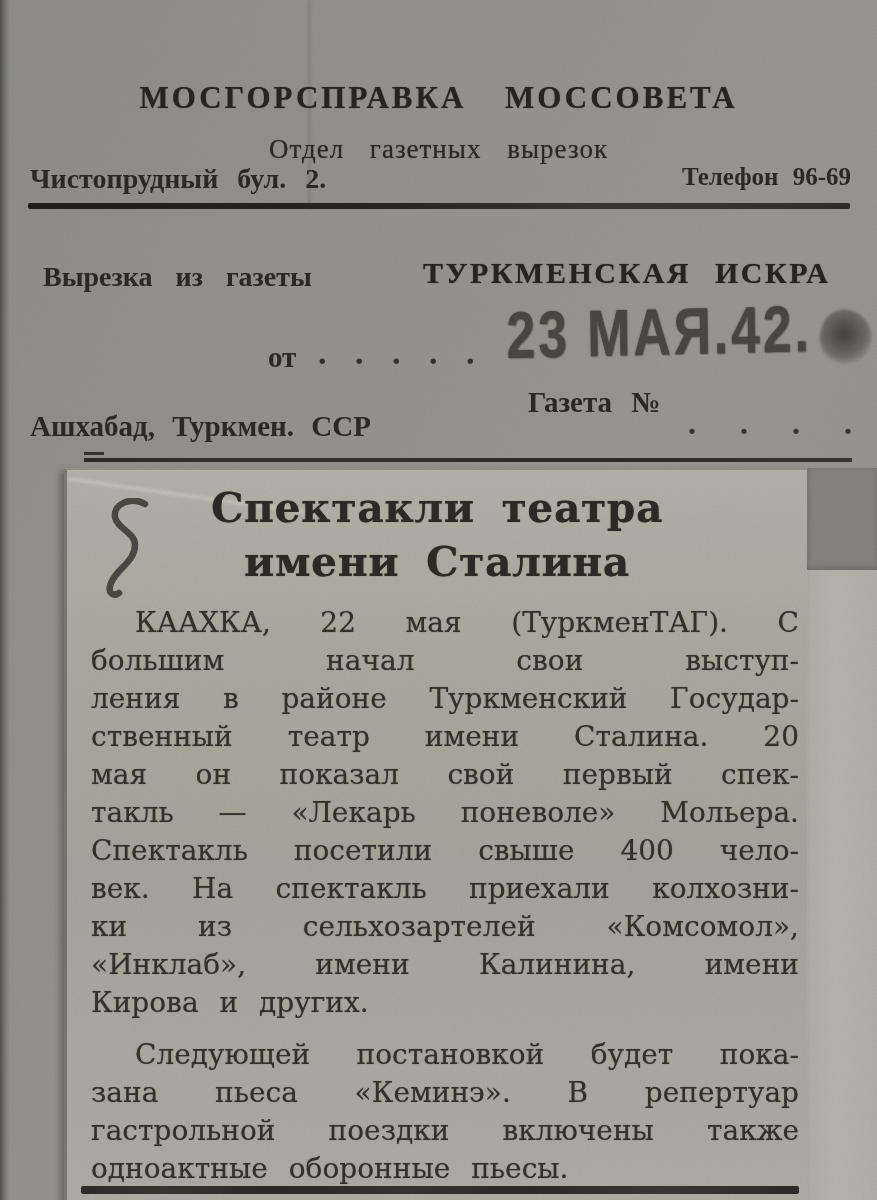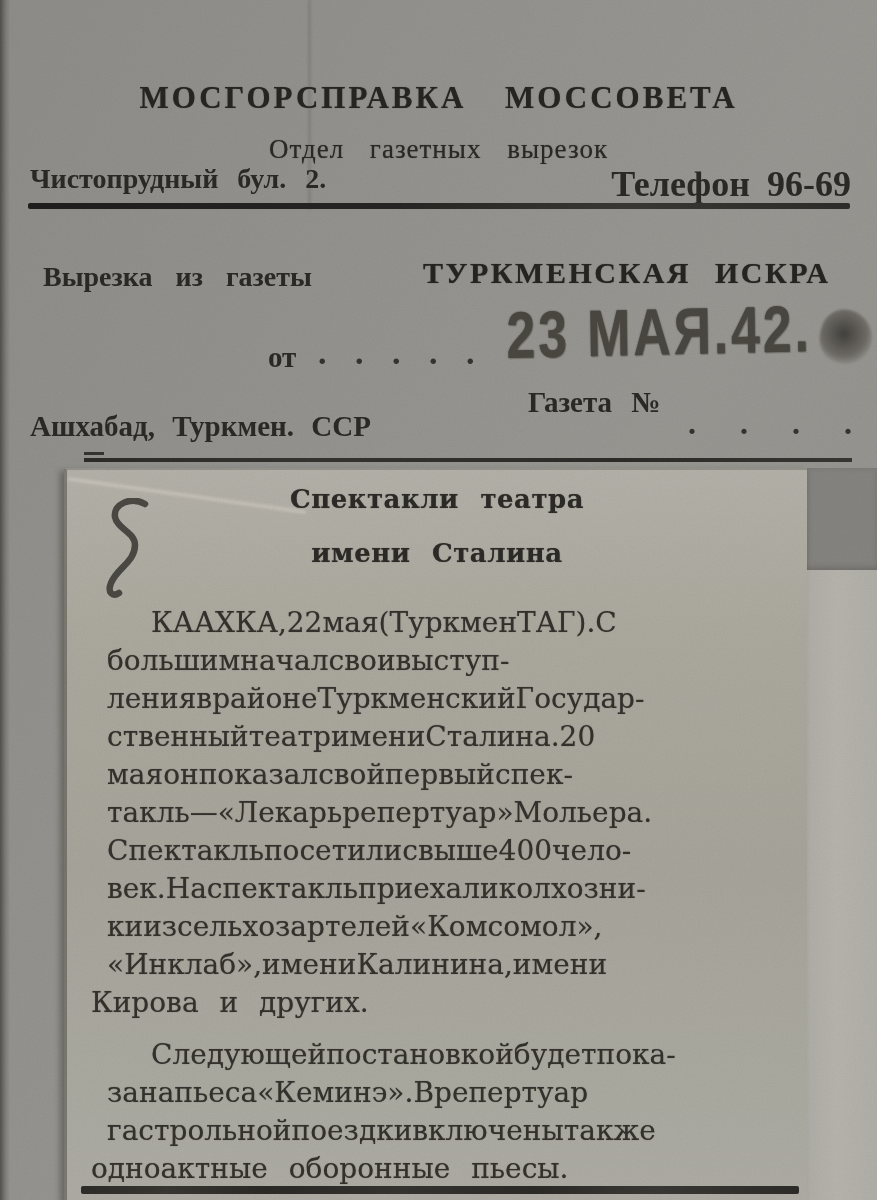--- a/index.html
+++ b/index.html
@@ -12,21 +12,21 @@
   
   .edge-left{left:0;top:0;width:10px;height:1200px;
     background:linear-gradient(90deg,rgba(38,38,35,.6),rgba(60,60,56,.25) 55%,transparent);}
   .fold{left:308px;top:0;width:3px;height:210px;background:rgba(70,68,64,.18);filter:blur(1px);}
   
   .org{top:80px;left:0;width:877px;text-align:center;font-size:31px;font-weight:bold;
     letter-spacing:3px;word-spacing:28px;color:#262522;text-shadow:0 0 1px rgba(40,38,34,.65);}
   .dept{top:126px;left:0;width:877px;text-align:center;font-size:27px;font-weight:normal;
     letter-spacing:1px;word-spacing:18px;color:#2a2926;text-shadow:0 0 1px rgba(40,38,34,.6);margin-top:8px;}
   .addr{top:163px;left:30px;font-size:28px;font-weight:bold;word-spacing:12px;color:#2a2926;}
-  .phone{top:163px;right:30px;font-size:36px;font-weight:bold;word-spacing:8px;color:#2a2926;}
+  .phone{top:163px;right:30px;font-size:25px;font-weight:bold;word-spacing:8px;color:#2a2926;}
   .rule1{top:203px;left:28px;width:822px;height:6px;border-radius:2px;
     background:linear-gradient(90deg,#1f1e1c 0%,#262523 45%,#3a3834 72%,#2e2c29 100%);}
   .srclabel{top:261px;left:43px;font-size:28px;font-weight:bold;word-spacing:16px;color:#2a2926;}
   .paper-name{top:256px;left:423px;font-size:30px;font-weight:bold;letter-spacing:2.5px;
     word-spacing:14px;color:#252421;text-shadow:0 0 1px rgba(40,38,34,.7);}
   .ot{top:341px;left:268px;font-size:29px;font-weight:bold;color:#2a2926;}
   .leader{top:334px;left:318px;font-size:34px;font-weight:bold;letter-spacing:10px;color:#34332f;}
   .stamp{top:297px;left:506px;font-family:"Liberation Sans",sans-serif;font-size:54px;
     font-weight:bold;letter-spacing:3px;color:#45423c;white-space:nowrap;
     transform:scaleY(1.22) scaleX(.96) rotate(-1deg);transform-origin:left top;
@@ -42,29 +42,29 @@
   .rule2-tick{top:452px;left:84px;width:20px;height:3px;background:#35332f;}
   
   .clipping{left:64px;top:468px;width:740px;height:732px;
     background:linear-gradient(to bottom,#b4b1a9 0%,#aca99f 22%,#a7a49b 55%,#abaaa1 85%,#aeaca4 100%);
     border-left:3px solid rgba(72,70,64,.5);border-top:2px solid rgba(90,88,82,.3);
     box-shadow:-4px 3px 6px rgba(44,42,38,.4);}
   .crease{position:absolute;left:0;top:24px;width:240px;height:3px;background:rgba(235,233,226,.4);
     transform:rotate(8deg);filter:blur(1.5px);}
   .hand-mark{position:absolute;left:28px;top:28px;}
   .headline{position:absolute;left:0;width:100%;text-align:center;
-    font-family:"DejaVu Serif",serif;font-weight:bold;font-size:26px;letter-spacing:.5px;
+    font-family:"DejaVu Serif",serif;font-weight:bold;font-size:41px;letter-spacing:.5px;
     word-spacing:12px;color:#2c2a26;text-shadow:0 0 1px rgba(45,42,38,.6);}
   .hl1{top:14px;} .hl2{top:68px;}
   .article{position:absolute;left:24px;top:134px;width:708px;
     font-family:"DejaVu Serif",serif;font-size:28px;color:#34312c;
     text-shadow:0 0 1px rgba(52,49,44,.55);}
   .para + .para{margin-top:14px;}
   .line{height:38px;line-height:38px;white-space:nowrap;}
-  .line.just{display:flex;margin-left:16px;}
+  .line.just{display:flex;justify-content:space-between;}
   .line.ind{padding-left:44px;}
   .line.end{word-spacing:12px;}
   .bottom-rule{position:absolute;left:14px;top:716px;width:718px;height:8px;border-radius:2px;
     background:linear-gradient(90deg,#2e2c29 0%,#383631 12%,#2a2926 26%,#35332f 45%,#2b2a27 63%,#3a3834 80%,#2d2b28 100%);}
   
   .right-strip{left:804px;top:468px;width:73px;height:732px;
     background:linear-gradient(to right,#afada6 0%,#b6b4ad 45%,#b1afa8 100%);}
   .right-patch{left:804px;top:468px;width:73px;height:102px;background:#868480;
     box-shadow:inset 2px -2px 6px rgba(60,58,54,.35);}
   .right-vline{left:800px;top:468px;width:3px;height:732px;background:rgba(62,60,55,.45);filter:blur(.5px);}
@@ -143,21 +143,21 @@
             <span>он</span>
             <span>показал</span>
             <span>свой</span>
             <span>первый</span>
             <span>спек-</span>
           </div>
           <div class="line just">
             <span>такль</span>
             <span>—</span>
             <span>«Лекарь</span>
-            <span>репертуар»</span>
+            <span>поневоле»</span>
             <span>Мольера.</span>
           </div>
           <div class="line just">
             <span>Спектакль</span>
             <span>посетили</span>
             <span>свыше</span>
             <span>400</span>
             <span>чело-</span>
           </div>
           <div class="line just">

